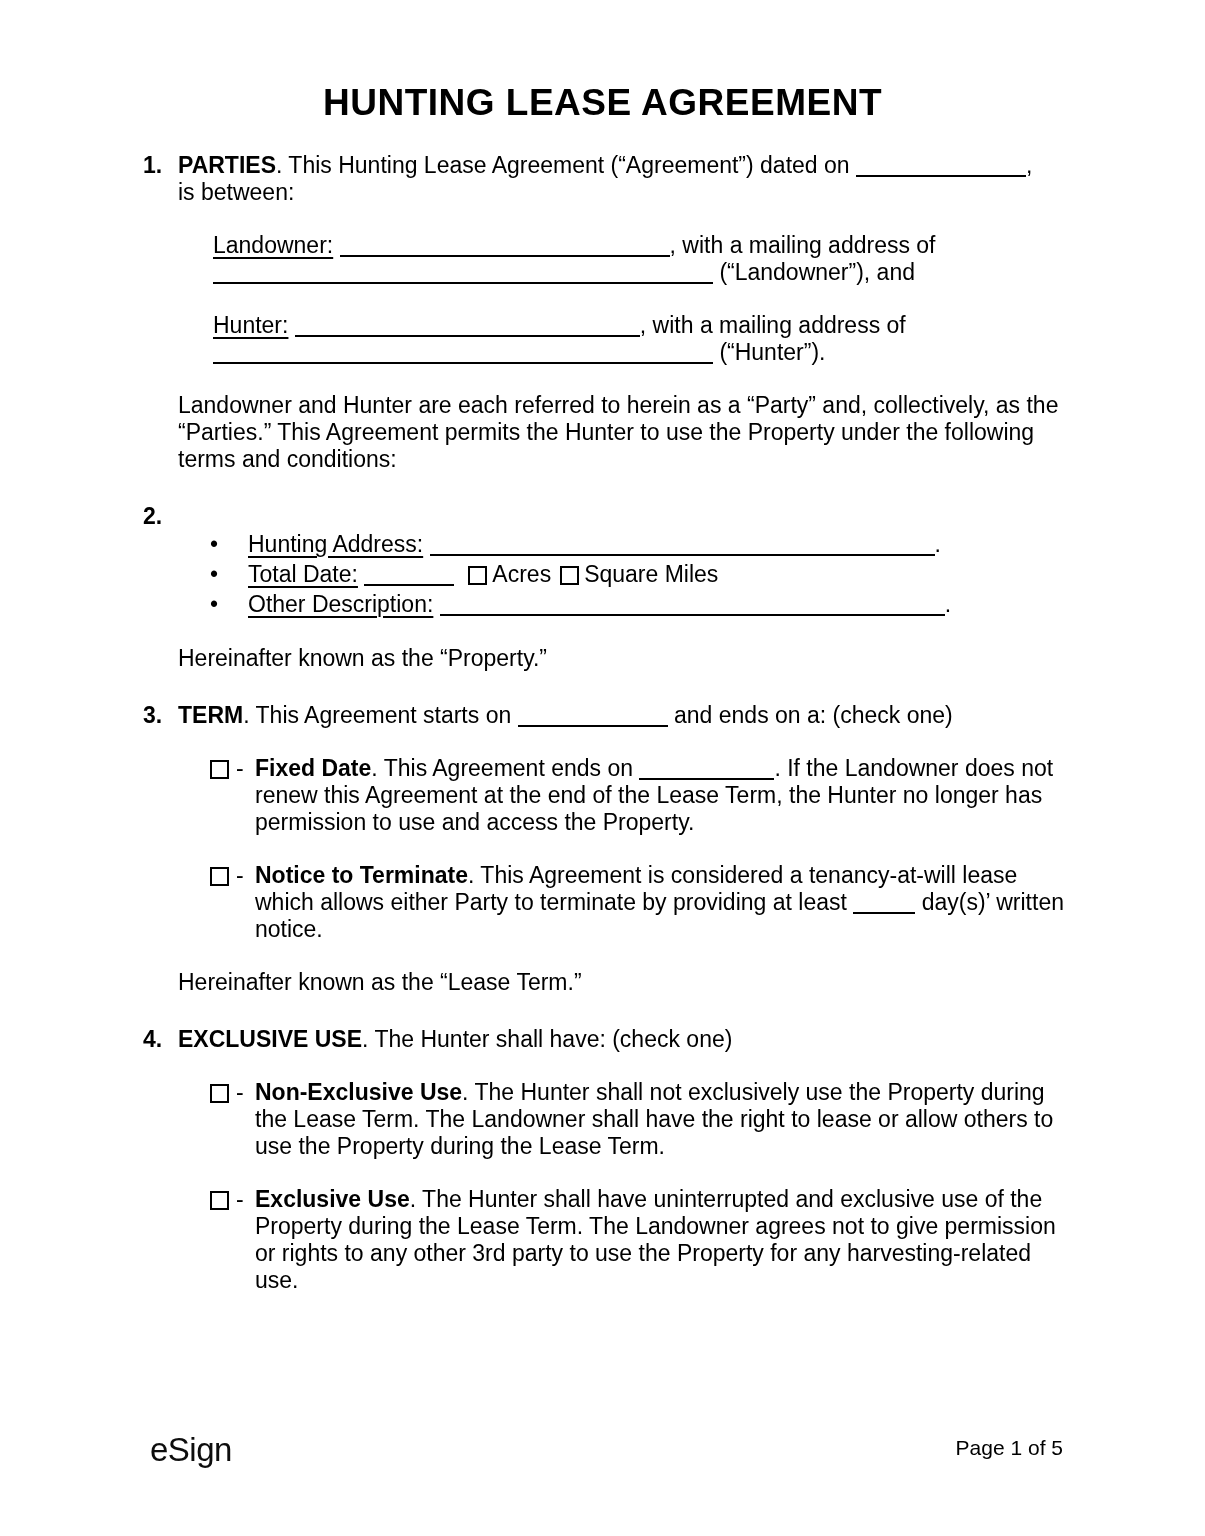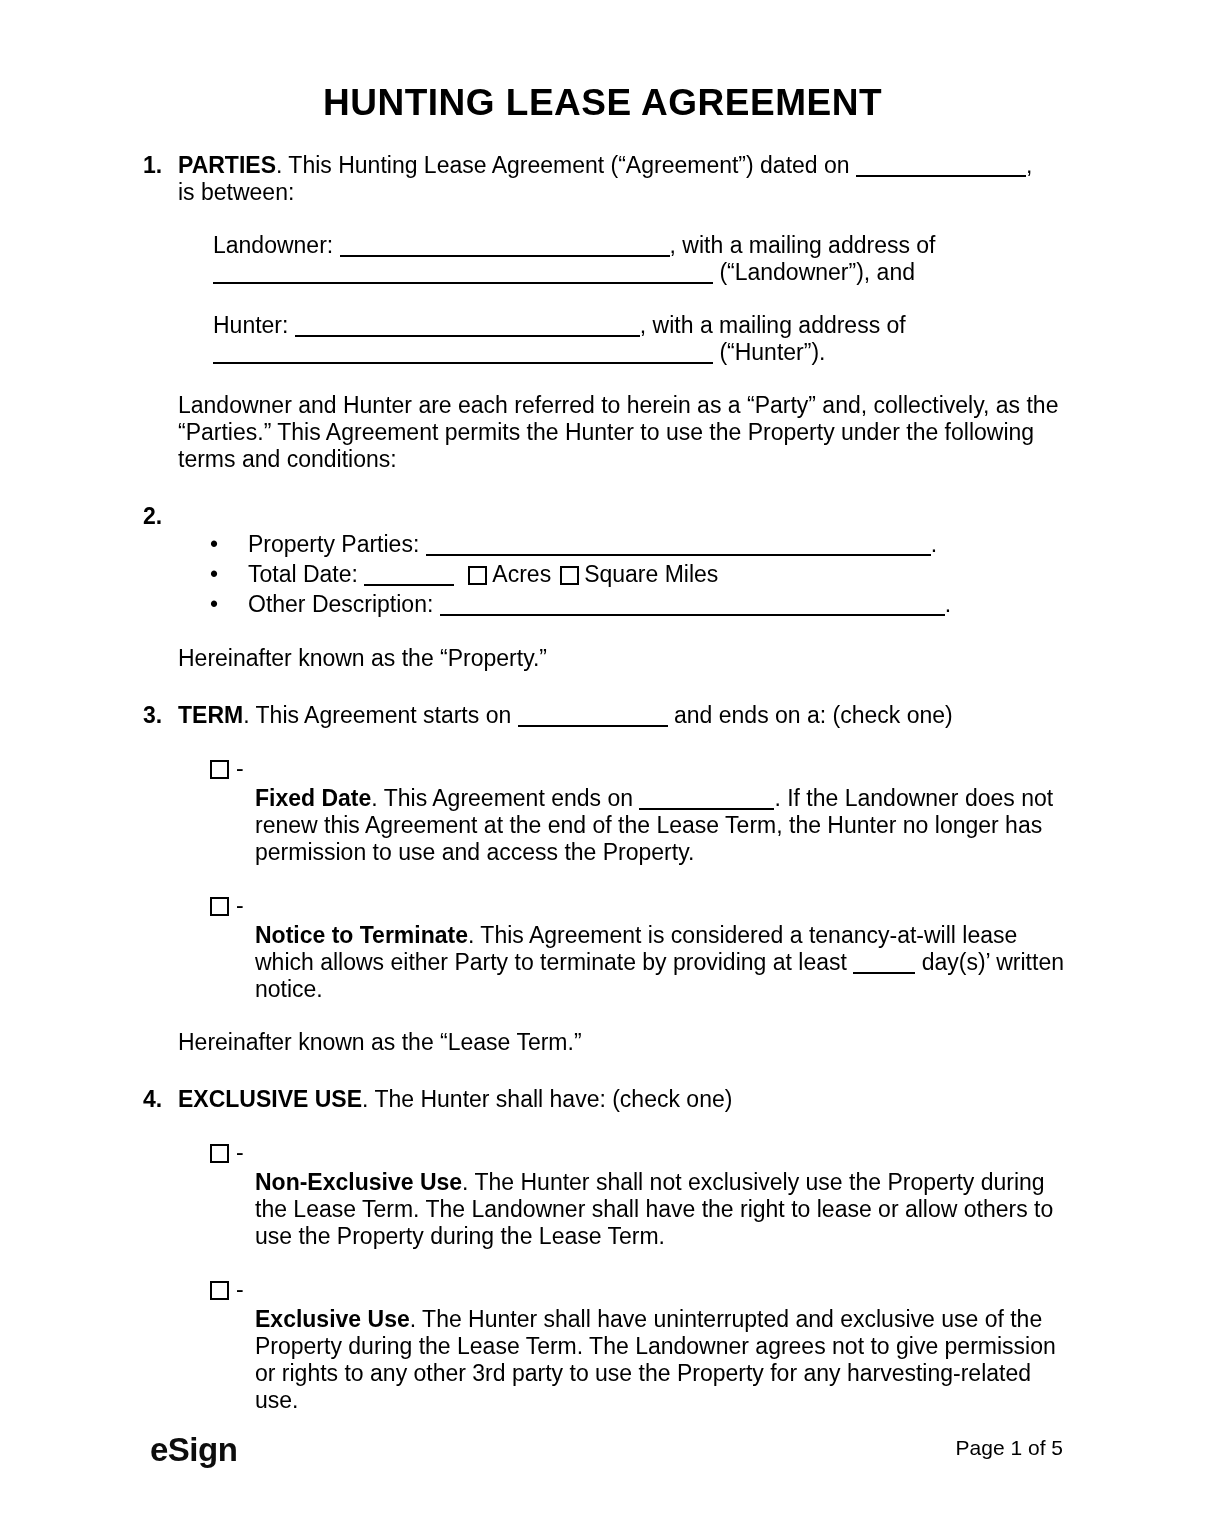--- a/index.html
+++ b/index.html
@@ -17,21 +17,21 @@
     font-weight:bold;
     letter-spacing:0.5px;
   }
   .content { padding:0 140px 0 143px; }
   .sec { display:flex; margin-top:30px; }
   .sec-num { flex:none; width:35px; font-weight:bold; }
   .sec-body { width:887px; }
   .bold { font-weight:bold;text-align:center; }
   .blk { margin-top:26px; }
   .indent { margin-left:35px; }
-  .ul { text-decoration-thickness:2px; text-underline-offset:4px;text-align:right; }
+  .ul { text-decoration:underline; text-decoration-thickness:2px; text-underline-offset:4px;text-align:right; }
   .blank {
     display:inline-block;
     border-bottom:2px solid #000;
     height:20px;
     vertical-align:-4px;
   }
   .w90 {width:90px;} .w135 {width:135px;} .w150 {width:150px;} .w170 {width:170px;}
   .w62 {width:62px;} .w330 {width:330px;} .w345 {width:345px;} .w500 {width:500px;}
   .w505 {width:505px;}
   .cb {
@@ -43,27 +43,27 @@
   }
   .bullets { margin-left:32px; line-height:30px; }
   .bullet-row { display:flex; }
   .bullet-dot { flex:none; width:38px; }
   .bullet-text { flex:1; }
   .unit-cb { margin-left:14px; margin-right:5px; }
   .unit-cb2 { margin-left:9px; margin-right:5px; }
   .opt { display:flex; margin-left:32px; }
   .opt-cbcol { flex:none; width:45px; }
   .opt-dash { margin-left:7px; }
-  .opt-text { flex:1;margin-top:30px; }
+  .opt-text { flex:1; }
   .footer {
     position:absolute; top:1433px; left:0; width:1205px;
     padding:0 142px 0 150px;
     display:flex; justify-content:space-between; align-items:flex-start;
   }
-  .logo { font-size:33px; line-height:34px; font-weight:bold; letter-spacing:-0.5px; color:#0d0d0d; }
+  .logo { font-size:33px; line-height:34px; font-weight:normal; letter-spacing:-0.5px; color:#0d0d0d; }
   .pageno { font-size:21px; line-height:30px; }
 </style>
 </head>
 <body>
 
 <div class="page">
 
   <div class="title">HUNTING LEASE AGREEMENT</div>
 
   <div class="content">
@@ -90,21 +90,21 @@
       </div>
     </div>
 
     <div class="sec">
       <div class="sec-num">2.</div>
       <div class="sec-body">
 
         <div class="blk bullets">
           <div class="bullet-row">
             <span class="bullet-dot">•</span>
-            <span class="bullet-text"><span class="ul">Property Parties:</span> <span class="blank w505"></span><span>.</span></span>
+            <span class="bullet-text"><span class="ul">Hunting Address:</span> <span class="blank w505"></span><span>.</span></span>
           </div>
           <div class="bullet-row">
             <span class="bullet-dot">•</span>
             <span class="bullet-text"><span class="ul">Total Date:</span> <span class="blank w90"></span><span class="cb unit-cb"></span><span>Acres</span><span class="cb unit-cb2"></span><span>Square Miles</span></span>
           </div>
           <div class="bullet-row">
             <span class="bullet-dot">•</span>
             <span class="bullet-text"><span class="ul">Other Description:</span> <span class="blank w505"></span><span>.</span></span>
           </div>
         </div>

